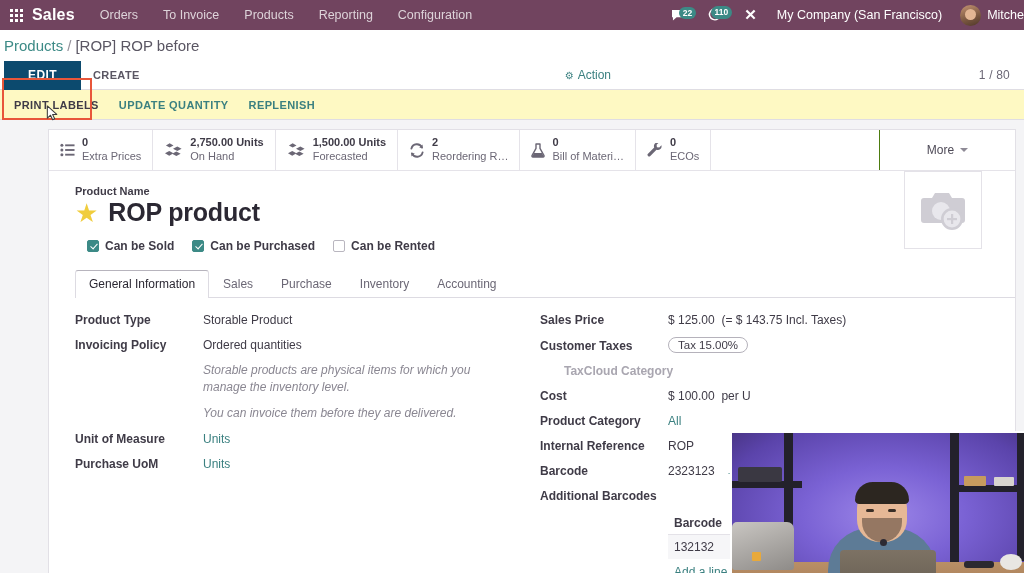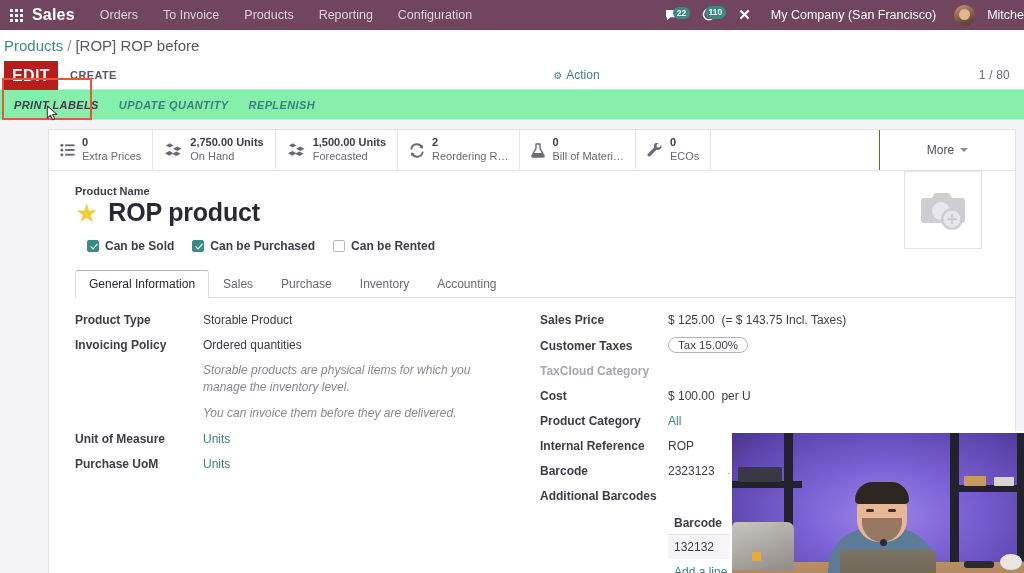--- a/index.html
+++ b/index.html
@@ -24,21 +24,21 @@
   .brand { font-size: 16px; font-weight: bold; margin: 0 14px 0 6px; letter-spacing: .2px; }
   .nav-menu { display: flex; align-items: center; gap: 3px; }
   .nav-menu .nav-item { padding: 6px 11px; color: #ded4da; font-size: 12.5px; white-space: nowrap; }
   .nav-right { margin-left: auto; display: flex; align-items: center; gap: 0; padding-right: 0; }
   .ico-badge { position: relative; padding: 0 12px 0 10px; display: flex; align-items: center; }
   .badge-num {
     position: absolute; top: -2px; right: 2px; background: #3c8a86; color: #fff;
     border-radius: 9px; font-size: 8.5px; padding: 1px 4px 1px 4px; line-height: 1.25;
     font-weight: bold; min-width: 16px; text-align: center;
   }
-  .nav-user { display: flex; align-items: center; gap: 12px; padding-left: 8px; }
+  .nav-user { display: flex; align-items: center; gap: 6px; padding-left: 8px; }
   .avatar {
     width: 21px; height: 21px; border-radius: 50%;
     background: linear-gradient(160deg,#b98a6a 10%,#7a5740 60%,#4e3628 100%);
     position: relative; overflow: hidden; flex: none;
   }
   .avatar::after {
     content: ""; position: absolute; left: 5px; top: 4px; width: 11px; height: 11px;
     border-radius: 50%; background: #e3b694;
   }
   .company-name { font-size: 12.5px; color: #fff; padding: 0 10px; white-space: nowrap; }
@@ -53,38 +53,38 @@
   .bc-root { color: #3c8a86; }
   .bc-sep { color: #95919b; margin: 0 4px; }
   .bc-current { color: #5a5663; }
 
   
   .cp {
     background: #ffffff; border-bottom: 1px solid #dfdde3;
     display: flex; align-items: center; height: 29px; padding-left: 4px; position: relative;
   }
   .btn-edit {
-    background: #b91c1c; color: #fff; font-size: 16px; font-weight: bold;
-    letter-spacing: .4px; padding: 6px 8px; border: 0; height: 29px;
+    background: #0c4a6e; color: #fff; font-size: 12px; font-weight: bold;
+    letter-spacing: .4px; padding: 6px 24px; border: 0; height: 29px;
   }
   .btn-create {
     background: transparent; color: #5a5663; font-size: 11px; font-weight: bold;
     letter-spacing: .4px; padding: 6px 12px; border: 0;
   }
   .cp-action {
     margin: 0 auto; color: #3b8080; font-size: 12px; display: flex;
     align-items: center; gap: 4px; font-weight: normal;
   }
   .gear { font-size: 10px; }
   .pager { position: absolute; right: 14px; color: #6b6775; font-size: 12px; letter-spacing: .2px; }
 
   
   .cp2 {
-    background: #86efac; border-bottom: 1px solid #dfdde3;
-    display: flex; align-items: center; height: 30px; padding-left: 4px; position: relative; font-style: italic;
+    background: #fef9c3; border-bottom: 1px solid #dfdde3;
+    display: flex; align-items: center; height: 30px; padding-left: 4px; position: relative;
   }
   .cp2 .act {
     color: #3b8080; font-size: 11px; font-weight: bold; letter-spacing: .4px;
     padding: 8px 10px; white-space: nowrap;
   }
   .cp2 .act.dark { color: #3f3b47; }
   .highlight-box {
     position: absolute; left: 2px; top: -12px; width: 90px; height: 42px;
     border: 2px solid #e8563a; background: transparent; pointer-events: none;
   }
@@ -152,21 +152,21 @@
     color: #2b2833; background: #fff; border-color: #dddbe2;
     border-top: 1px solid #b7b4bd; border-radius: 3px 3px 0 0; margin-bottom: -1px;
   }
 
   
   .formgrid { display: flex; padding: 14px 0 0 0; }
   .col { width: 50%; padding-left: 26px; }
   .col.right { padding-left: 8px; }
   .frow { display: flex; align-items: flex-end; margin-bottom: 10px; font-size: 12px; }
   .frow .lb { width: 128px; font-weight: bold; color: #3f3b47; flex: none; padding-top: 1px; }
-  .frow .lb.muted { color: #a9a6b0; font-weight: bold; }
+  .frow .lb.muted { color: #a9a6b0; font-weight: bold; margin-left: 24px; }
   .frow .vl { color: #3f3b47; }
   .frow .vl.link { color: #3b8080; }
   .hint { color: #8a8792; font-style: italic; font-size: 12px; line-height: 1.42;
     margin-left: 128px; max-width: 300px; margin-bottom: 9px; }
   .badge-tax {
     border: 1px solid #b5b2bb; border-radius: 10px; padding: 1px 9px;
     font-size: 11.5px; color: #3f3b47; display: inline-block;
   }
   .barcode-arrow { color: #3b8080; margin-left: 8px; font-size: 12px; }
   .subtable { margin-left: 128px; }

